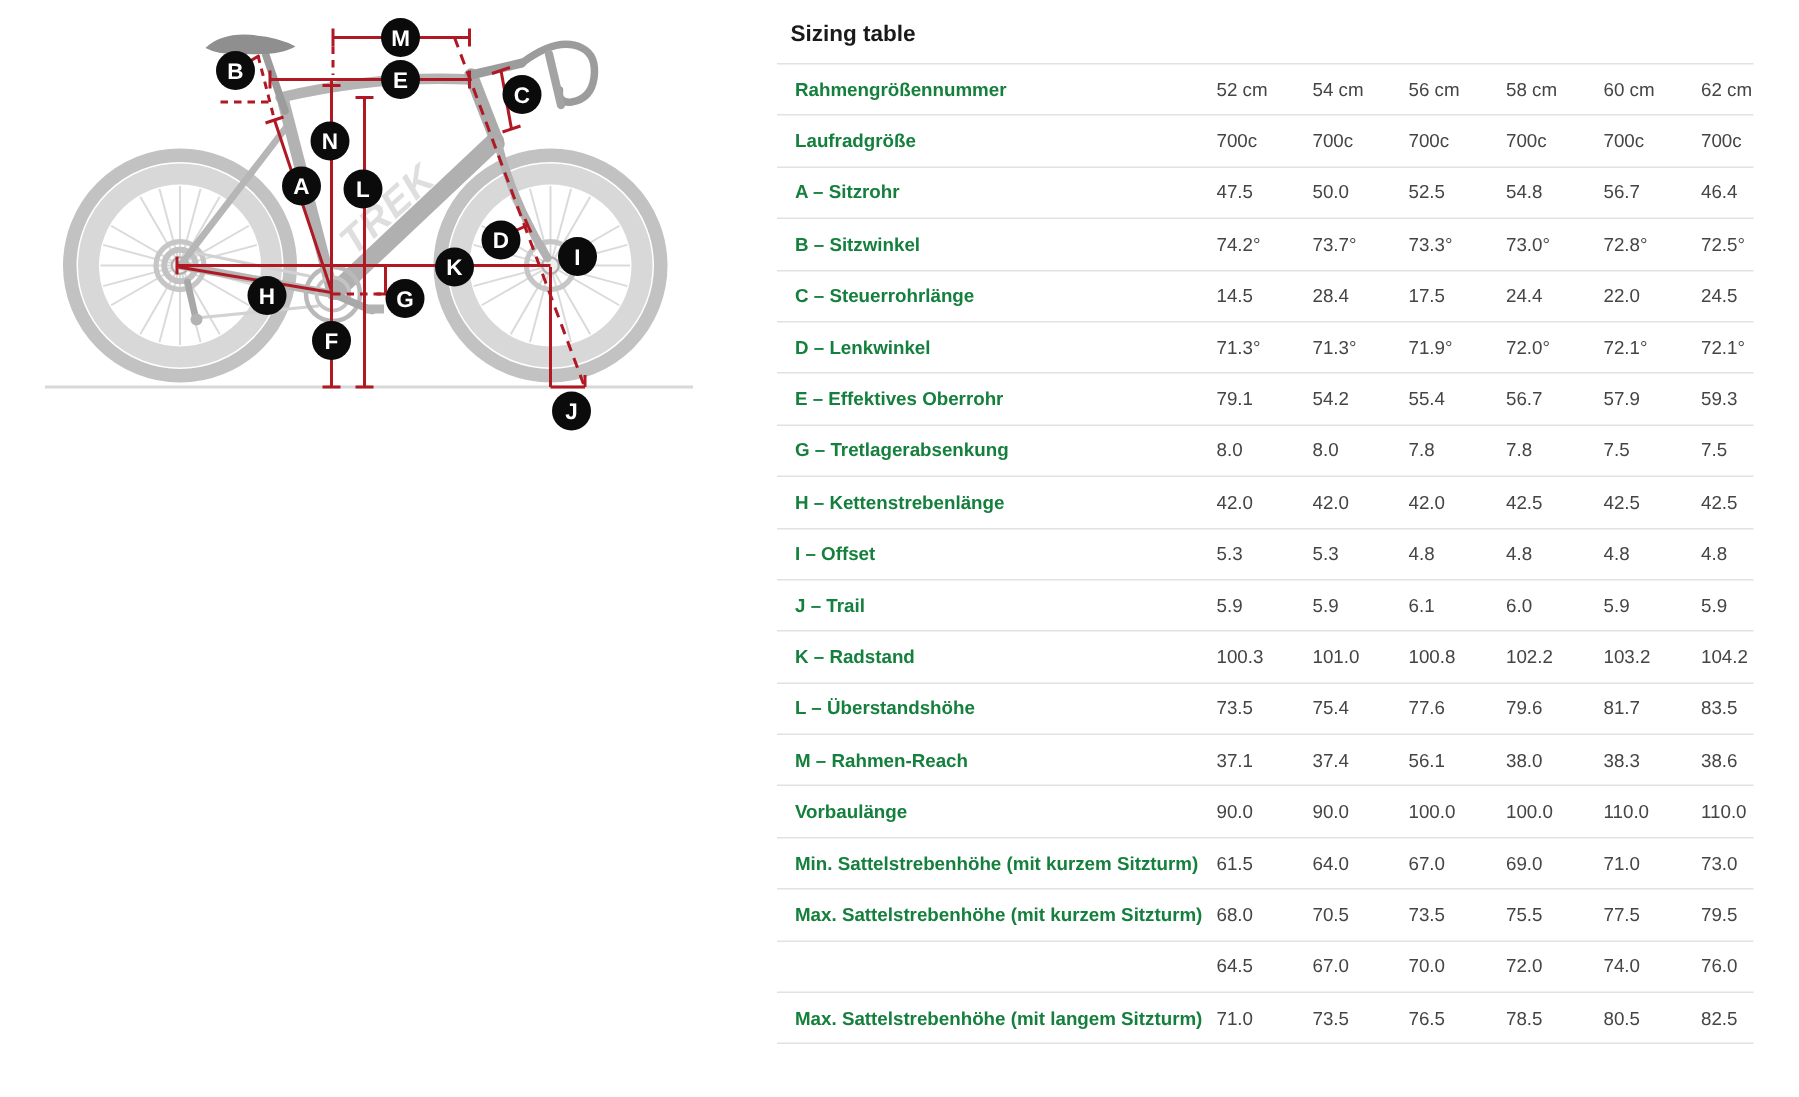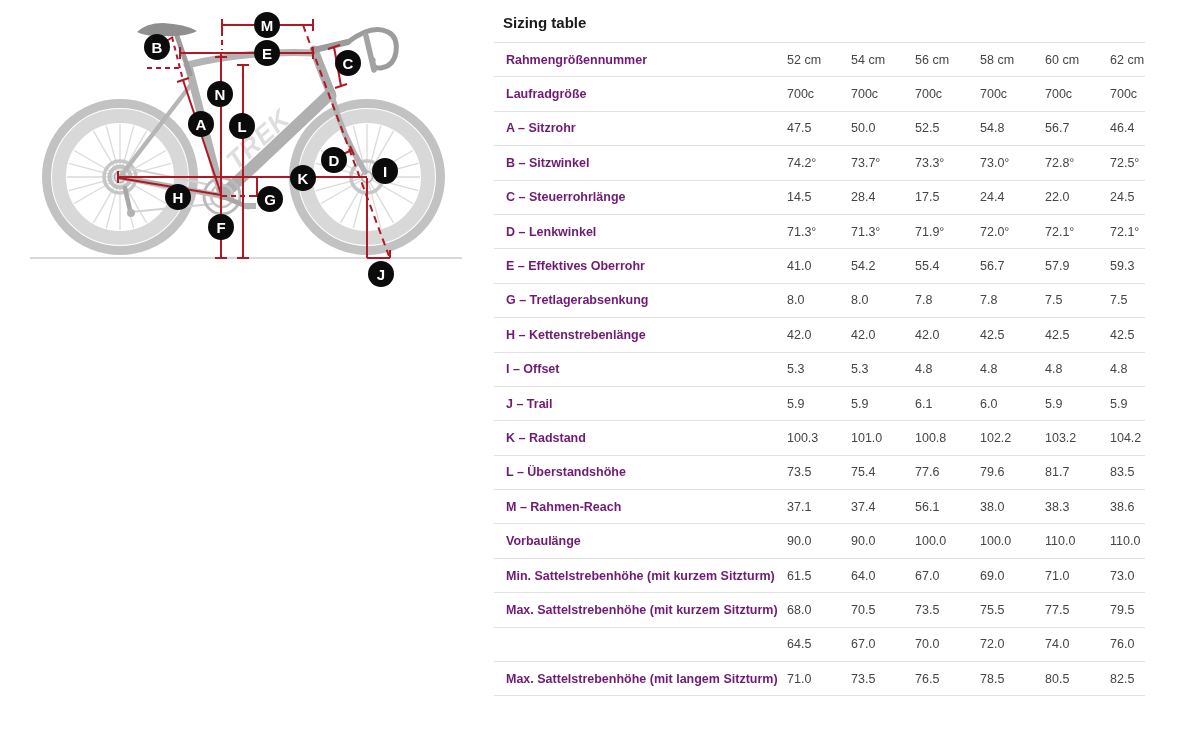--- a/index.html
+++ b/index.html
@@ -4,33 +4,33 @@
 <style>
   html,body{margin:0;padding:0;}
   body{
     width:1199px;height:731px;overflow:hidden;background:#ffffff;
     font-family:"Liberation Sans",sans-serif;position:relative;
   }
   
   .diagram-panel{position:absolute;left:0;top:0;width:500px;height:300px;}
   .diagram-panel svg{display:block;}
   
-  .table-panel{position:absolute;left:494px;top:0;width:651px;}
+  .table-panel{position:absolute;left:518px;top:0;width:651px;}
   .table-title{
     box-sizing:border-box;height:43px;padding:14px 0 0 9px;
     font-size:15px;font-weight:bold;color:#1a1a1a;
     border-bottom:1px solid #e2e2e2;
   }
   .trow{
     box-sizing:border-box;position:relative;height:34.4px;
     border-bottom:1px solid #e2e2e2;
   }
   .tlabel{
     position:absolute;left:12px;top:50%;transform:translateY(-50%);
-    font-size:12.5px;font-weight:bold;color:#701a75;white-space:nowrap;
+    font-size:12.5px;font-weight:bold;color:#15803d;white-space:nowrap;
   }
   .tcell{
     position:absolute;top:50%;transform:translateY(-50%);
     width:62px;font-size:12.5px;color:#454545;white-space:nowrap;text-align:left;
   }
   .c0{left:293px}.c1{left:357px}.c2{left:421px}.c3{left:486px}.c4{left:551px}.c5{left:616px}
   .marker-text{font-family:"Liberation Sans",sans-serif;}
 </style>
 </head>
 <body>
@@ -265,21 +265,21 @@
         <div class="tlabel">D – Lenkwinkel</div>
         <div class="tcell c0">71.3°</div>
         <div class="tcell c1">71.3°</div>
         <div class="tcell c2">71.9°</div>
         <div class="tcell c3">72.0°</div>
         <div class="tcell c4">72.1°</div>
         <div class="tcell c5">72.1°</div>
       </div>
       <div class="trow">
         <div class="tlabel">E – Effektives Oberrohr</div>
-        <div class="tcell c0">41.0</div>
+        <div class="tcell c0">79.1</div>
         <div class="tcell c1">54.2</div>
         <div class="tcell c2">55.4</div>
         <div class="tcell c3">56.7</div>
         <div class="tcell c4">57.9</div>
         <div class="tcell c5">59.3</div>
       </div>
       <div class="trow">
         <div class="tlabel">G – Tretlagerabsenkung</div>
         <div class="tcell c0">8.0</div>
         <div class="tcell c1">8.0</div>

